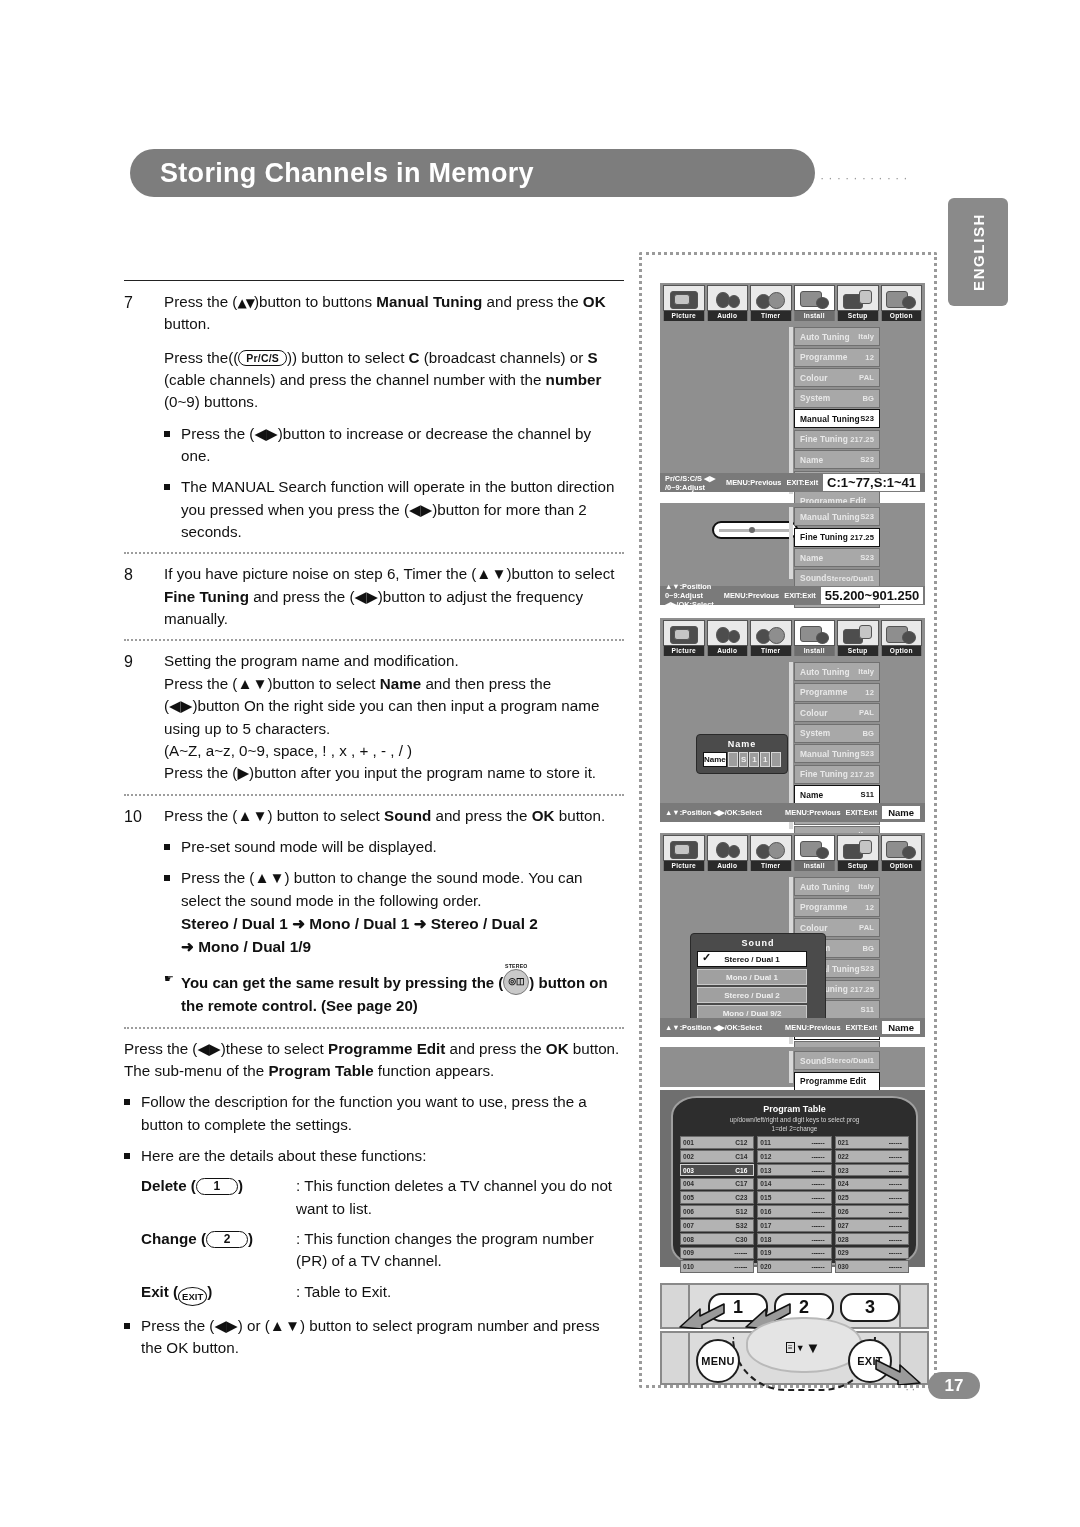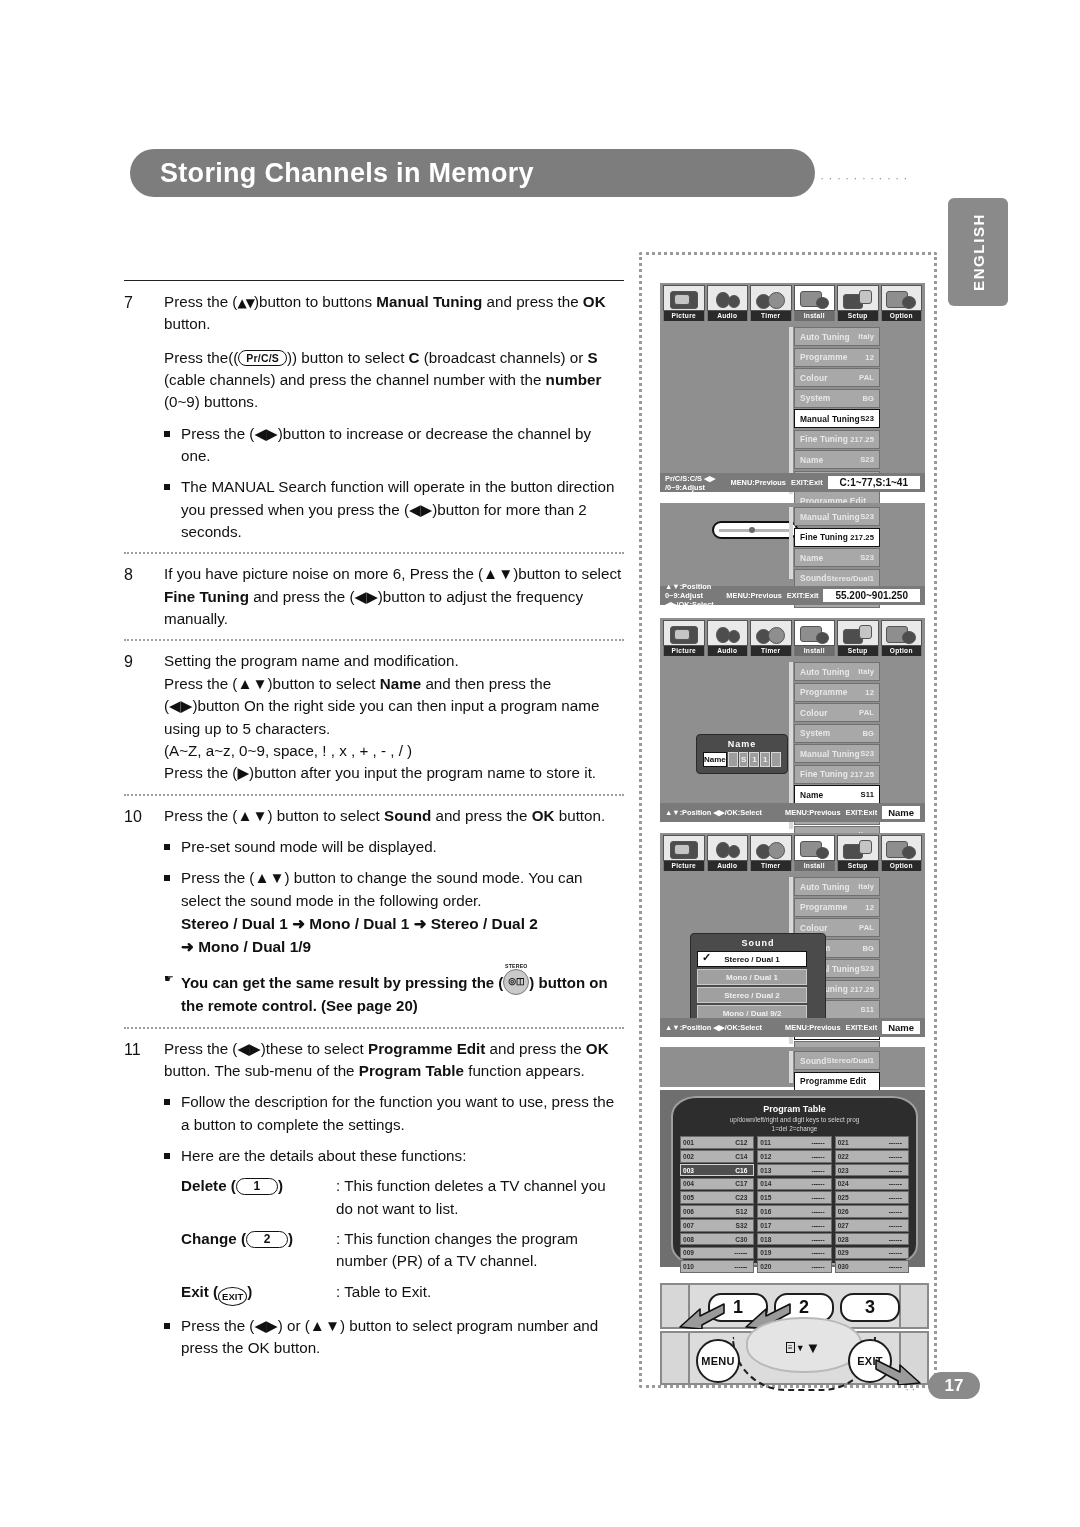--- a/index.html
+++ b/index.html
@@ -117,21 +117,21 @@
   .mitem .vl{white-space:nowrap;font-size:7.6px;}
   .mitem.hl{background:#fff;color:#111;border-color:#111;}
   .menuleftbar{position:absolute;width:4px;background:#d8d8d8;}
 
   .statusbar{
     position:absolute;left:0;right:0;bottom:0;height:19px;background:#7a7a7a;
     display:flex;align-items:center;color:#fff;font-size:7.4px;font-weight:bold;
     padding:0 5px;gap:5px;
   }
   .statusbar .sp{flex:1;}
-  .statuschip{background:#fff;color:#111;padding:1px 12px;font-size:10px;font-weight:bold;}
+  .statuschip{background:#fff;color:#111;padding:1px 4px;font-size:13px;font-weight:bold;}
   .statuschip.big{font-size:9.5px;padding:1px 6px;}
 
   
   .popup{
     position:absolute;background:#4b4b4b;border:1px solid #2a2a2a;border-radius:4px;
     padding:4px 6px 6px 6px;
   }
   .popup .ttl{color:#fff;font-size:9px;font-weight:bold;text-align:center;margin-bottom:3px;letter-spacing:1px;}
   .namerow{display:flex;gap:1px;}
   .namecell{
@@ -248,21 +248,21 @@
       </div>
     </div>
   </div>
 
   <div class="rule-dot"></div>
 
   <div class="step">
     <div class="num">8</div>
     <div class="body">
       <p>
-        <span>If you have picture noise on more 6, Press the (▲▼)button to select </span><b>Fine Tuning</b><span> and press the (◀▶)button to adjust the frequency manually.</span>
+        <span>If you have picture noise on step 6, Timer the (▲▼)button to select </span><b>Fine Tuning</b><span> and press the (◀▶)button to adjust the frequency manually.</span>
       </p>
     </div>
   </div>
 
   <div class="rule-dot"></div>
 
   <div class="step">
     <div class="num">9</div>
     <div class="body">
       <p>Setting the program name and modification.</p>
@@ -299,21 +299,20 @@
         <div class="tx note">
           <span>You can get the same result by pressing the (</span><span class="stereo-btn"><span class="lbl">STEREO</span><span class="gl">◎◫</span></span><span>) button on the remote control. (See page 20)</span>
         </div>
       </div>
     </div>
   </div>
 
   <div class="rule-dot"></div>
 
   <div class="step">
-    <div class="num">11</div>
     <div class="body">
       <p>
         <span>Press the (◀▶)these to select </span><b>Programme Edit</b><span> and press the </span><b>OK</b><span> button. The sub-menu of the </span><b>Program Table</b><span> function appears.</span>
       </p>
       <div class="bl">
         <div class="mk"><span class="sq"></span></div>
         <div class="tx">Follow the description for the function you want to use, press the a button to complete the settings.</div>
       </div>
       <div class="bl">
         <div class="mk"><span class="sq"></span></div>

